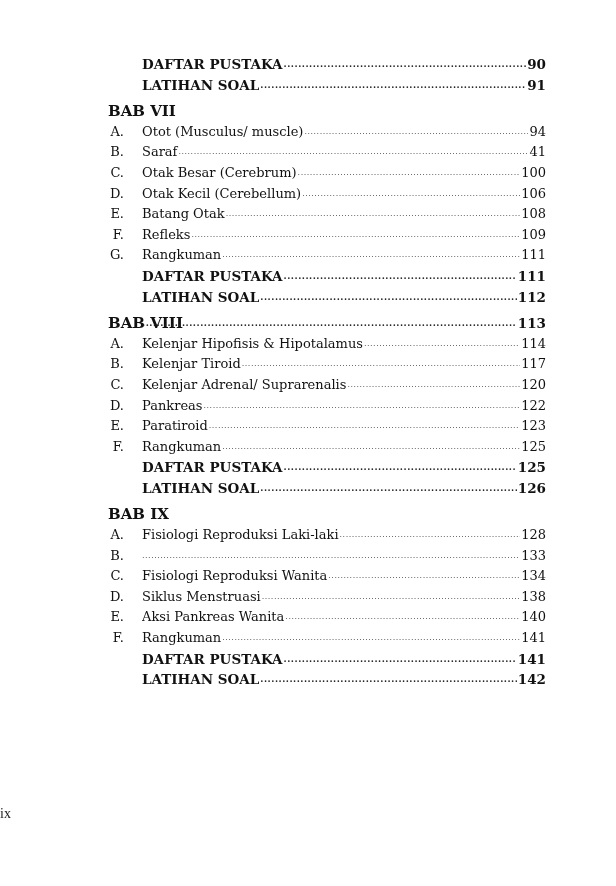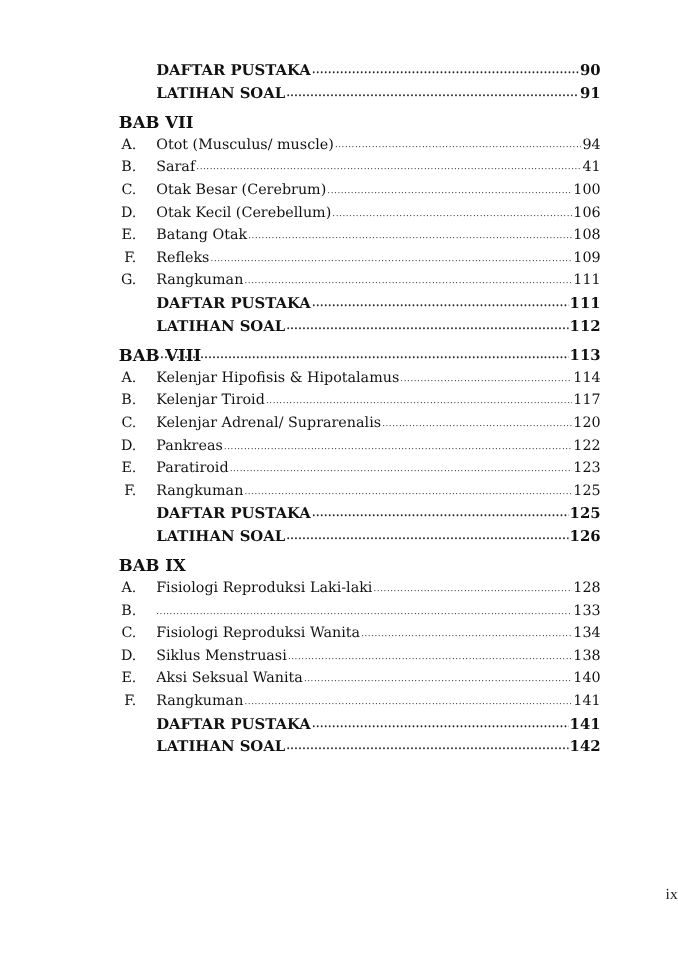--- a/index.html
+++ b/index.html
@@ -10,21 +10,21 @@
   .row.gap { margin-top: 6px; }
   .bab { position: absolute; left: 72px; font-weight: bold; font-size: 15px; margin-left: 36px; }
   .letter { position: absolute; left: 100px; width: 24px; text-align: right; }
   .entry { position: absolute; left: 142px; width: 404px; display: flex; align-items: center; overflow: hidden; }
   .title { flex: 0 0 auto; padding-right: 1px; }
   .leader { flex: 1 1 auto; overflow: hidden; white-space: nowrap; font-size: 8px; letter-spacing: 0.5px; color: #222; }
   .leader::before { content: "................................................................................................................................................................................................................................................................"; }
   .page { flex: 0 0 auto; padding-left: 1px; }
   .row.bold .title, .row.bold .page { font-weight: bold; font-size: 13.5px; }
   .row.bold .leader { font-weight: bold; font-size: 9px; }
-  .folio { position: absolute; left: 0; width: 616px; top: 806px; text-align: right;
+  .folio { position: absolute; left: 0; width: 616px; top: 806px; text-align: left;
            font-family: "Liberation Serif", "DejaVu Serif", serif; font-size: 14px; color: #222; }
 </style>
 </head>
 <body>
 
 <div class="toc" id="toc">
     <div class="row bold">
       <span class="entry">
         <span class="title">DAFTAR PUSTAKA</span>
         <span class="leader"></span>
@@ -210,21 +210,21 @@
       <span class="letter">D.</span>
       <span class="entry">
         <span class="title">Siklus Menstruasi</span>
         <span class="leader"></span>
         <span class="page">138</span>
       </span>
     </div>
     <div class="row">
       <span class="letter">E.</span>
       <span class="entry">
-        <span class="title">Aksi Seksual Wanita</span>
+        <span class="title">Aksi Pankreas Wanita</span>
         <span class="leader"></span>
         <span class="page">140</span>
       </span>
     </div>
     <div class="row">
       <span class="letter">F.</span>
       <span class="entry">
         <span class="title">Rangkuman</span>
         <span class="leader"></span>
         <span class="page">141</span>

